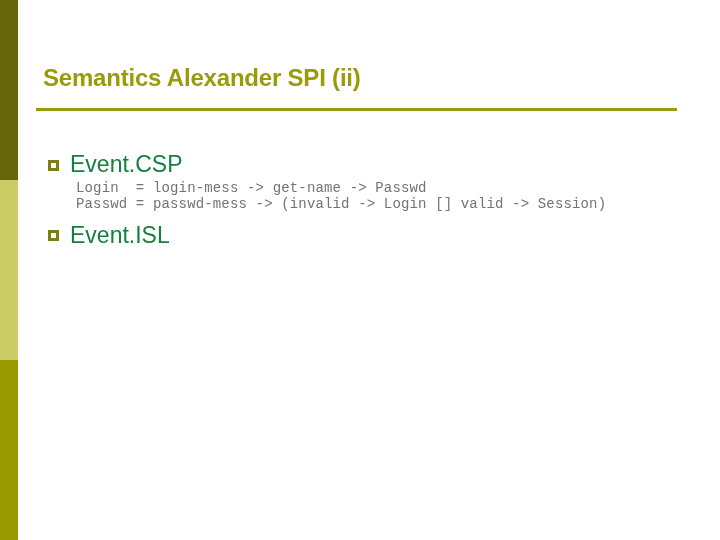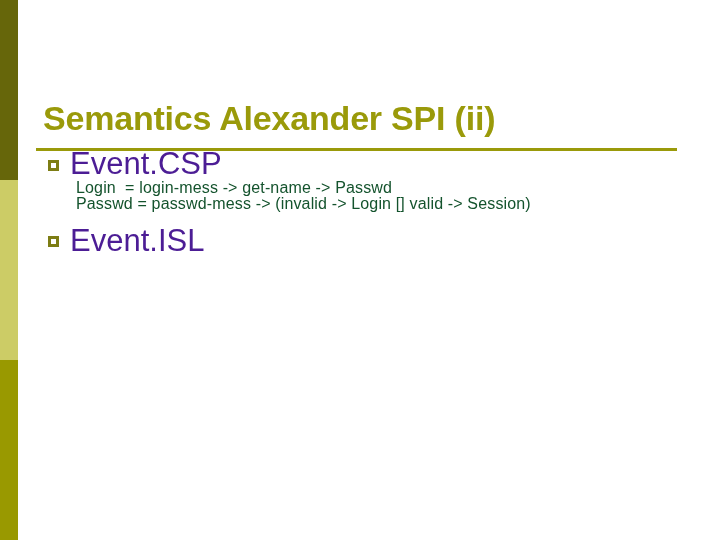--- a/index.html
+++ b/index.html
@@ -43,27 +43,26 @@
   
   #title-block {
     position: absolute;
     left: 36px;
     top: 58px;
     width: 642px;
   }
   #slide-title {
     font-family: "Liberation Sans", sans-serif;
     font-weight: bold;
-    font-size: 34px;
+    font-size: 24px;
     line-height: 40px;
     letter-spacing: -0.2px;
     color: #9a9a0a;
     white-space: nowrap;
     padding-left: 7px;
-    margin-top: 40px;
   }
   #title-rule {
     margin-top: 10px;
     width: 641px;
     height: 3px;
     background: #9a9a0a;
   }
 
   
   #content {
@@ -87,39 +86,39 @@
     border: 3px solid #7d7d14;
     background: #ffffff;
     margin-right: 11px;
     margin-left: 12px;
     flex: 0 0 auto;
     position: relative;
     top: 1px;
   }
   .bullet-heading {
     font-family: "Liberation Sans", sans-serif;
-    font-size: 31px;
+    font-size: 23px;
     line-height: 28px;
-    color: #4c1d95;
+    color: #15803d;
     white-space: nowrap;
   }
 
   .code-block {
-    font-family: Liberation Sans, sans-serif;
-    font-size: 16px;
+    font-family: Liberation Mono, monospace;
+    font-size: 14px;
     line-height: 16.4px;
-    color: #14532d;
+    color: #737373;
     white-space: pre;
     margin-left: 40px;
     margin-top: 2px;
     letter-spacing: 0.15px;
   }
 
   #section-eventcsp { margin-top: 0px; }
-  #section-eventisl { margin-top: 14px; }
+  #section-eventisl { margin-top: 8px; }
   #code-eventisl { margin-top: 4px; }
 </style>
 </head>
 <body>
 
 <div id="slide">
 
   <div id="sidebar">
     <div class="sidebar-seg" id="sidebar-seg-top" style="background:#66660a"></div>
     <div class="sidebar-seg" id="sidebar-seg-middle" style="background:#cccc66"></div>

